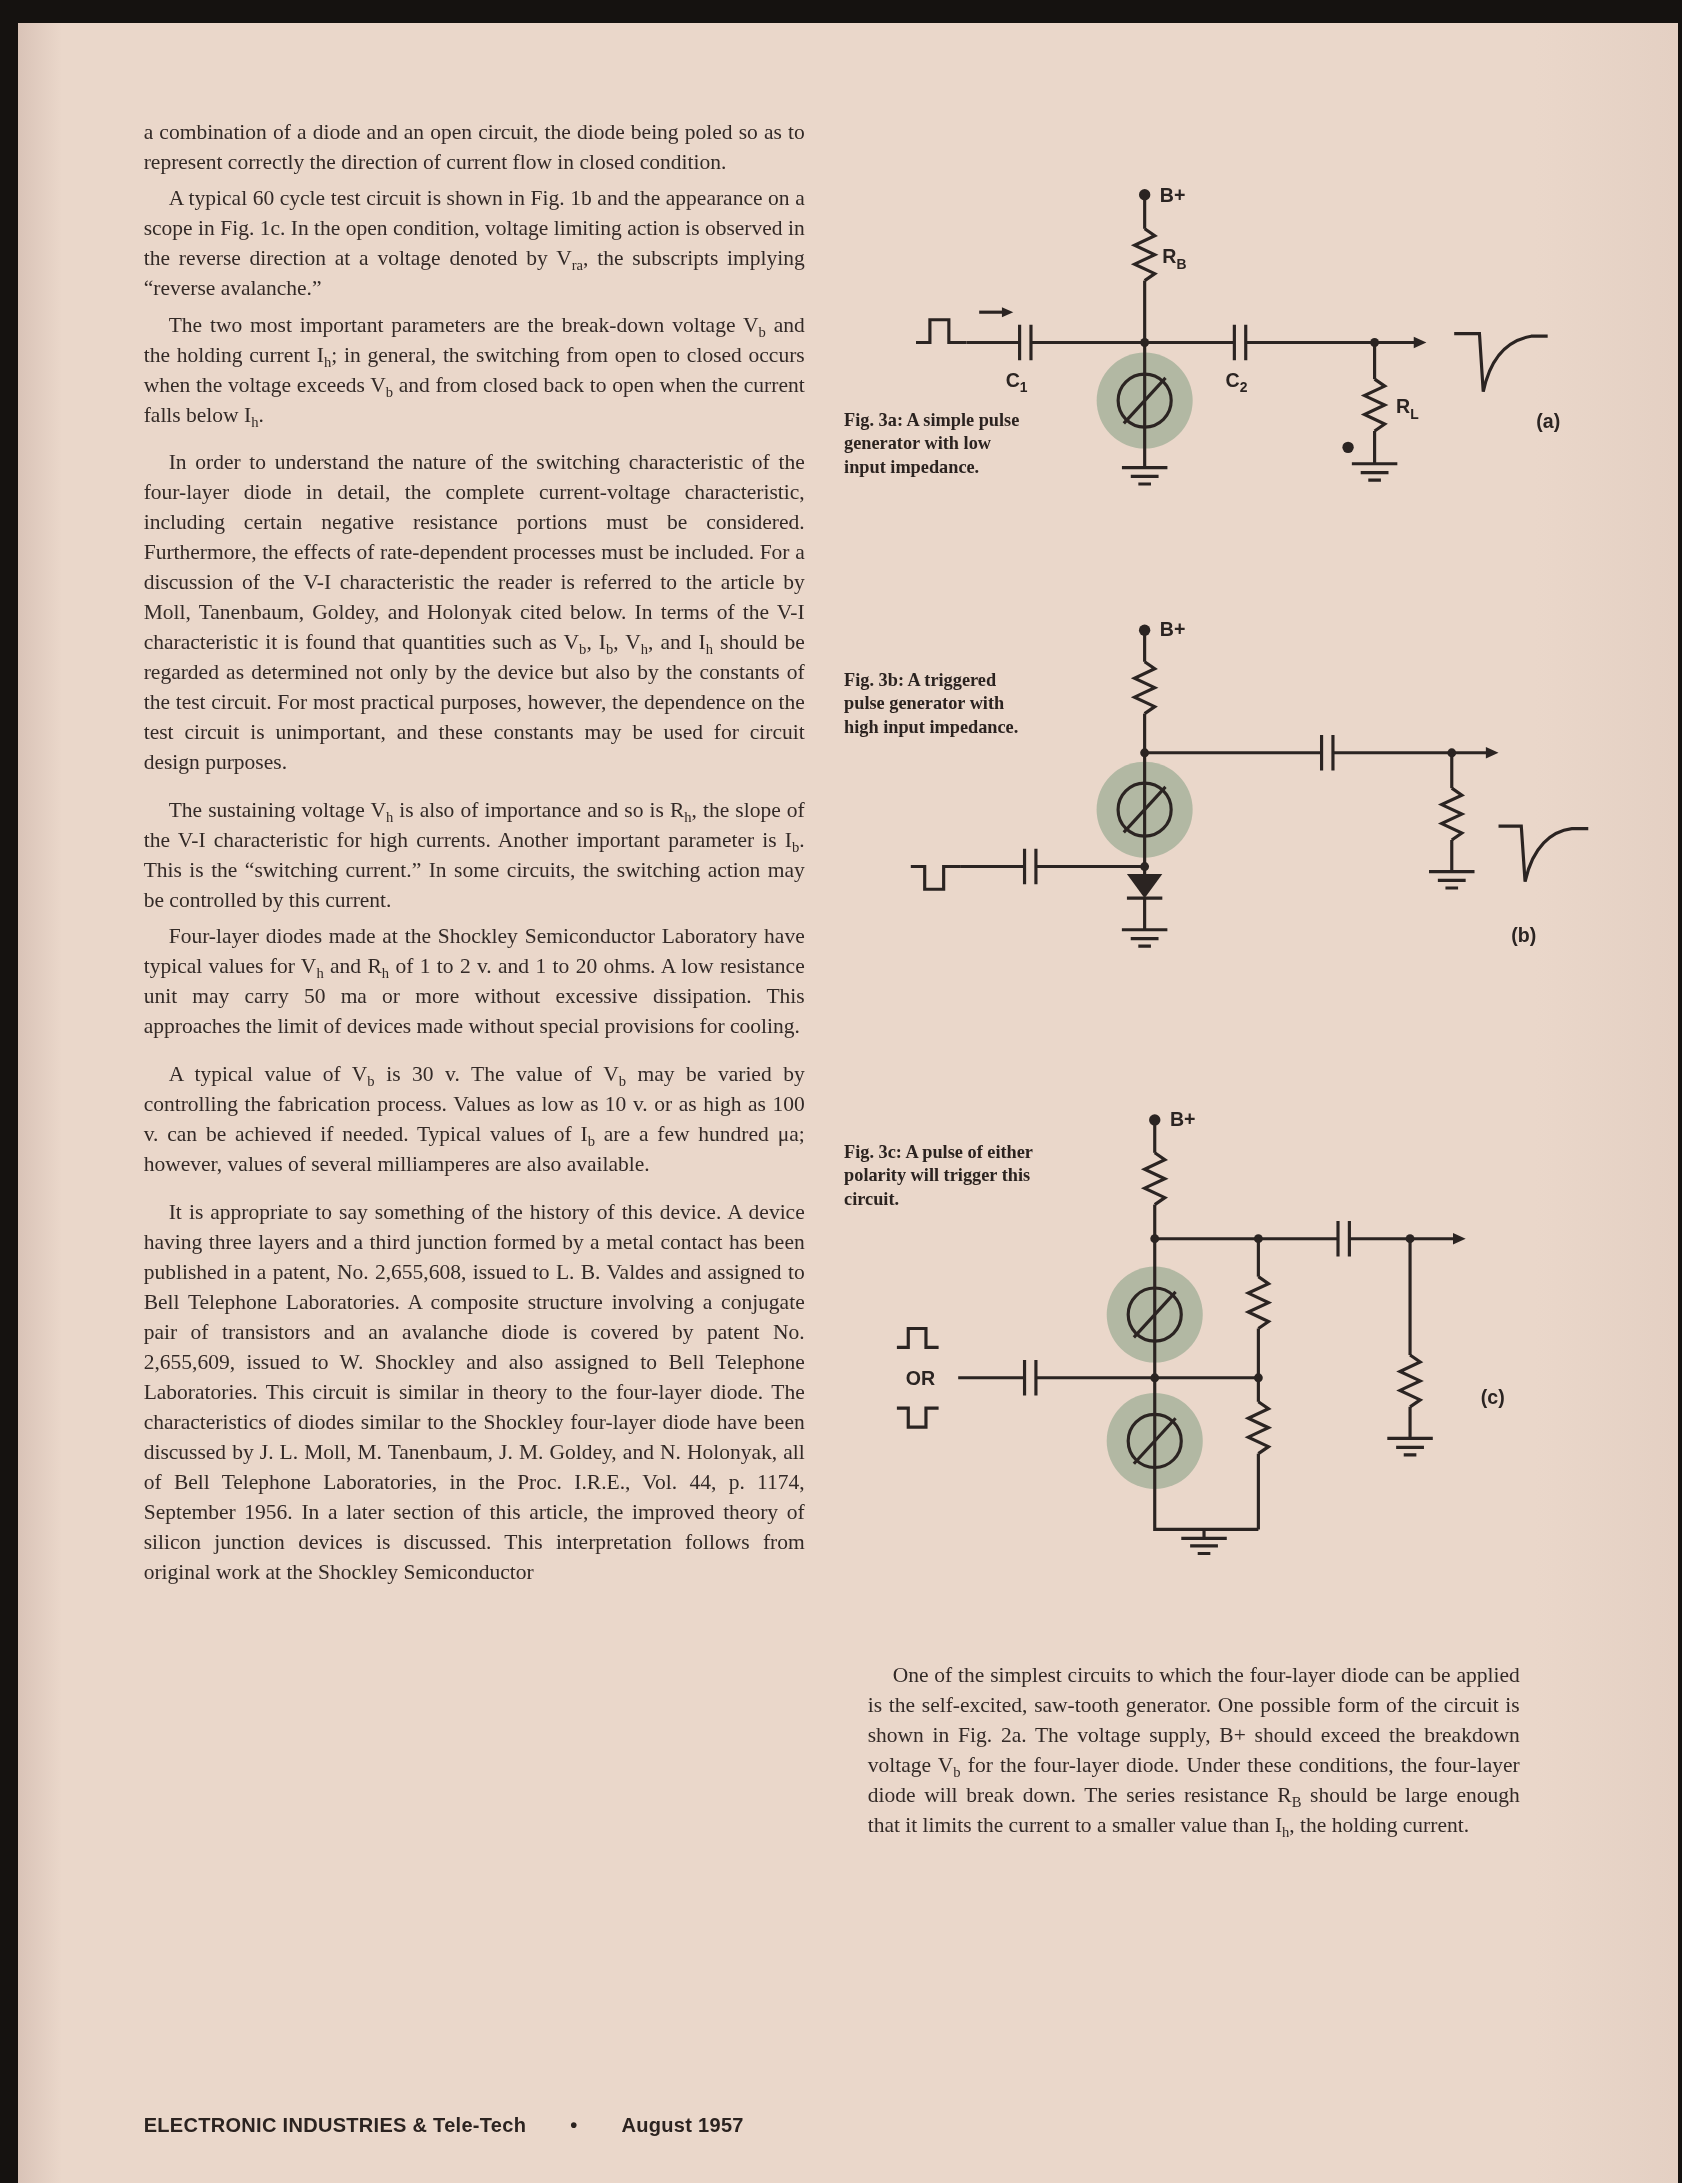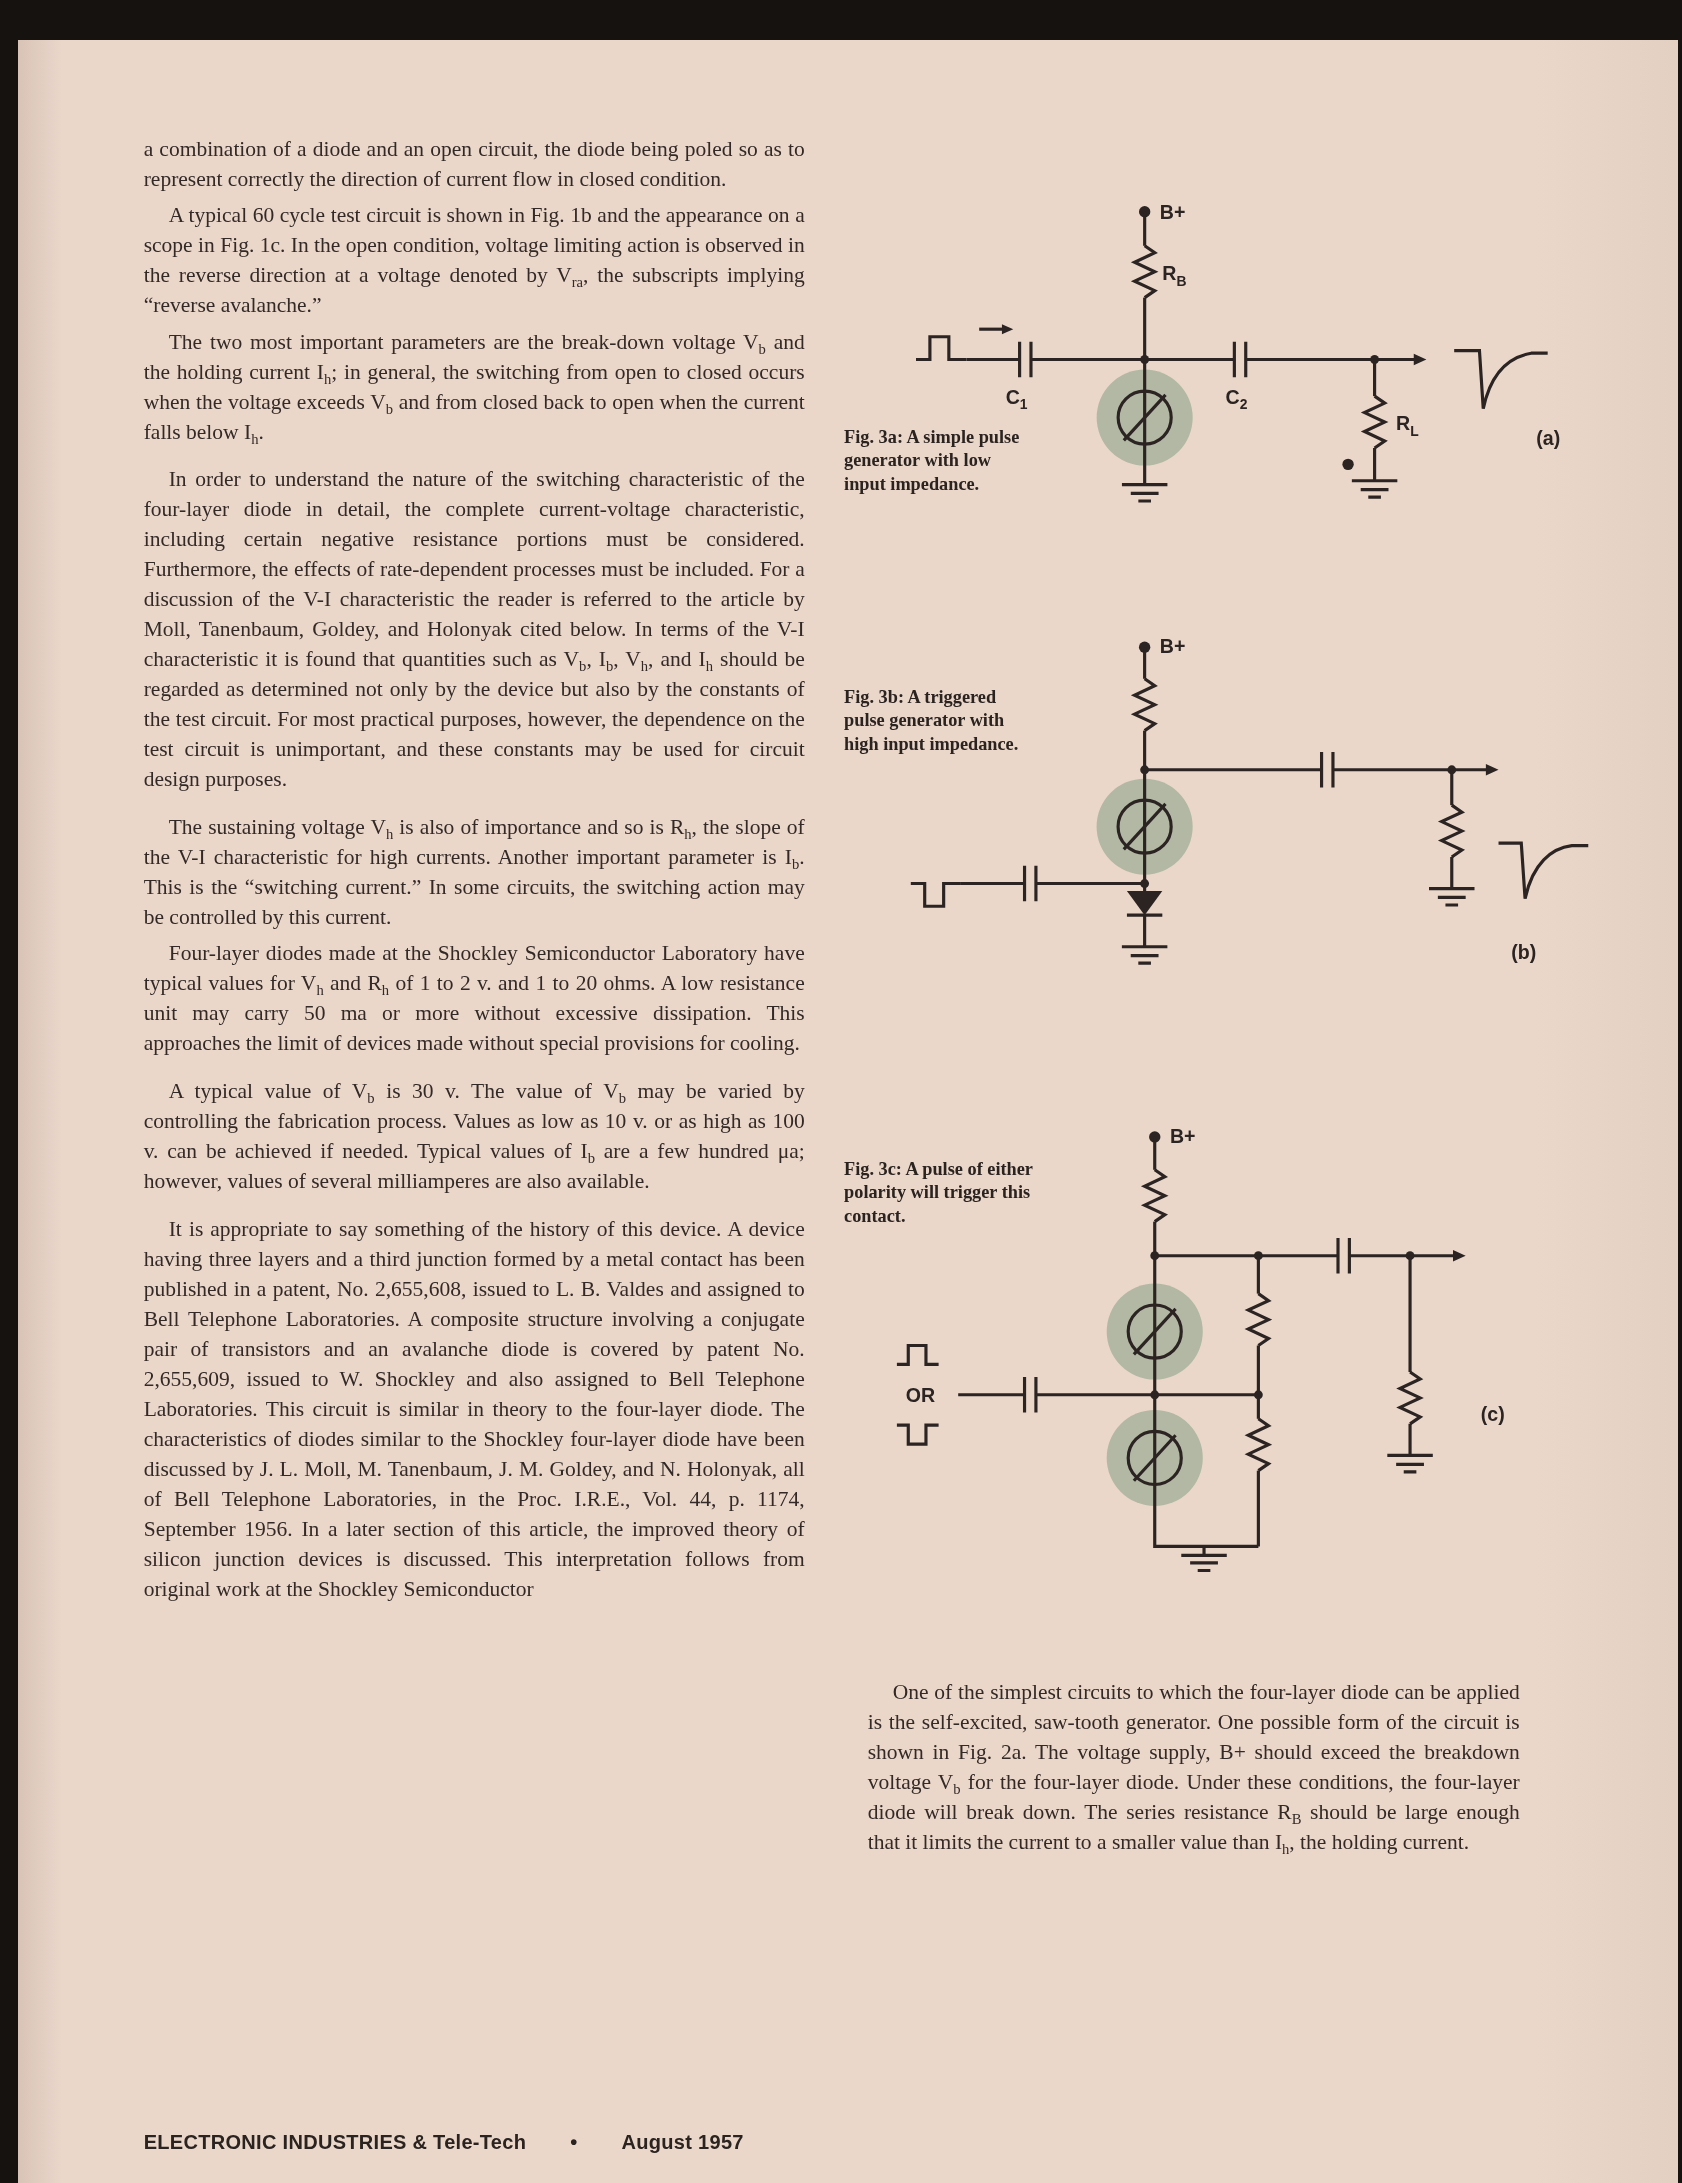--- a/index.html
+++ b/index.html
@@ -1,20 +1,20 @@
 <!DOCTYPE html>
 <html style="font-size:10px"><head>
 <meta charset="utf-8">
 <style>
   html,body{margin:0;padding:0;background:#151210;}
   .page{position:relative;width:1682px;height:2183px;background:#151210;overflow:hidden;
         font-family:"Liberation Serif", serif;}
   .paper{position:absolute;left:17.7px;top:23px;right:3.8px;bottom:0;
          background:linear-gradient(90deg,#d9c3b7 0px,#ead7ca 44px,#ead7ca 1517px,#e4d0c3 100%);
-         color:#2d2522;margin-top:17px;}
+         color:#2d2522;}
   
   .col{position:absolute;font-size:21.5px;line-height:30px;text-align:justify;color:#332a27;}
   .col-left{left:126px;top:94px;width:661px;}
   .col-right{left:850px;top:1637px;width:652px;}
   .para{margin:0 0 6.3px 0;}
   .para.indent{text-indent:25px;}
   .para.space-before{margin-top:17.7px;}
   sub{font-size:68%;line-height:0;}
   
   .fig{position:absolute;margin:0;left:798px;}
@@ -205,21 +205,21 @@
           <polygon class="blk" points="1028,240 1008,231 1008,249"></polygon>
           <circle class="dot" cx="940" cy="240" r="7"></circle>
           <path class="wire" d="M940,240 V424"></path>
           <path class="wire" d="M940,424 l16,11 l-32,15 l32,15 l-32,15 l32,15 l-16,11"></path>
           <path class="wire" d="M940,506 V556 M904,556 H976 M918,570 H962 M930,582 H950"></path>
         </g>
         <text x="560" y="62">B+</text>
         <text x="142" y="472">OR</text>
         <text x="1052" y="502">(c)</text>
       </svg>
-      <figcaption class="caption cap-c">Fig. 3c: A pulse of either polarity will trigger this contact.</figcaption>
+      <figcaption class="caption cap-c">Fig. 3c: A pulse of either polarity will trigger this circuit.</figcaption>
     </figure>
 
     <div class="col col-right">
       <p class="para indent">One of the simplest circuits to which the four-layer diode can be applied is the self-excited, saw-tooth generator. One possible form of the circuit is shown in Fig. 2a. The voltage supply, B+ should exceed the breakdown voltage V<sub>b</sub> for the four-layer diode. Under these conditions, the four-layer diode will break down. The series resistance R<sub>B</sub> should be large enough that it limits the current to a smaller value than I<sub>h</sub>, the holding current.</p>
     </div>
 
     <div class="footer">
       <span>ELECTRONIC INDUSTRIES &amp; Tele-Tech</span>
       <span>•</span>
       <span>August 1957</span>

